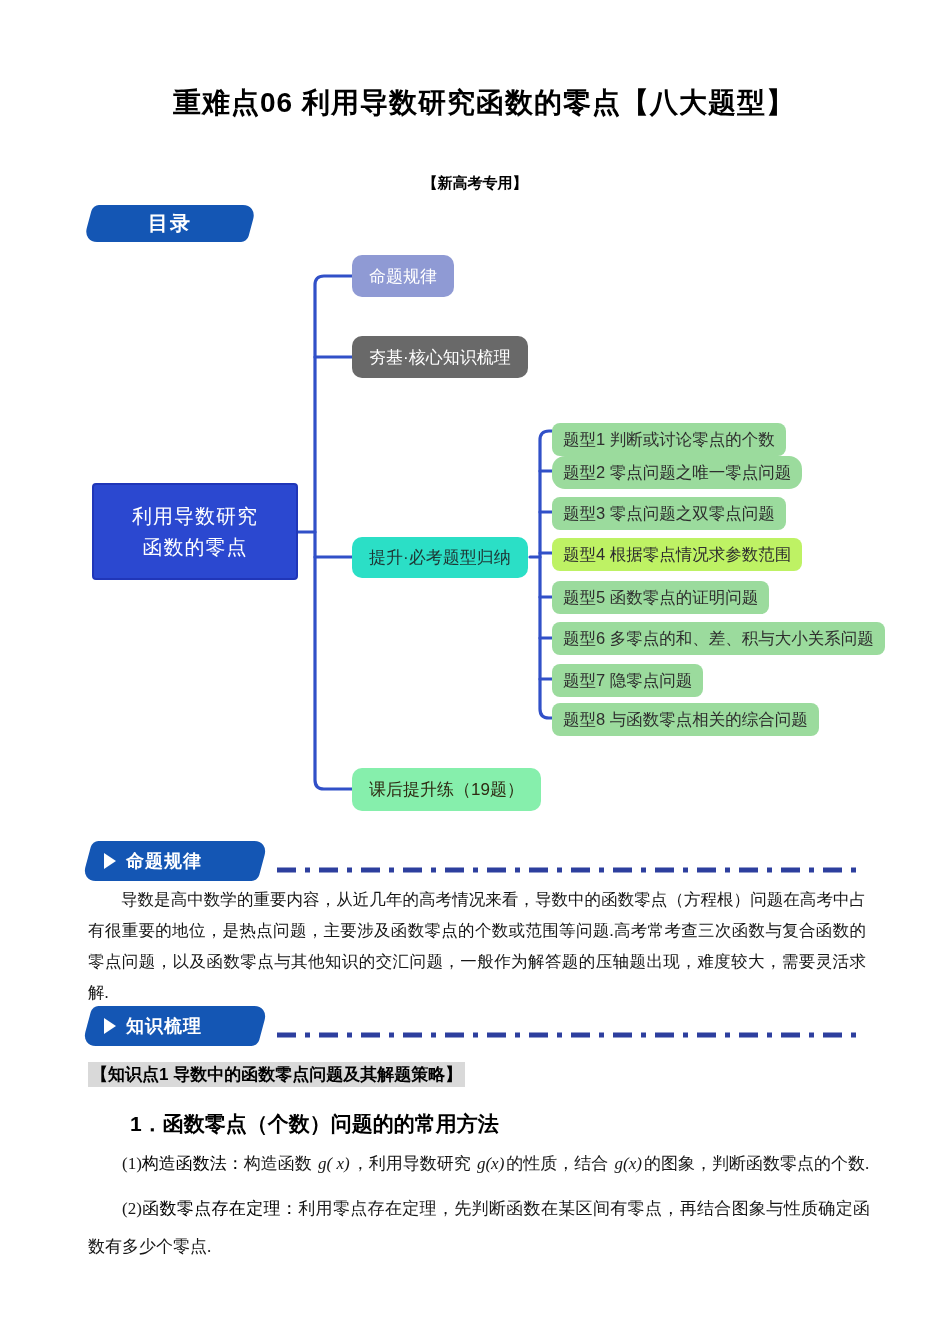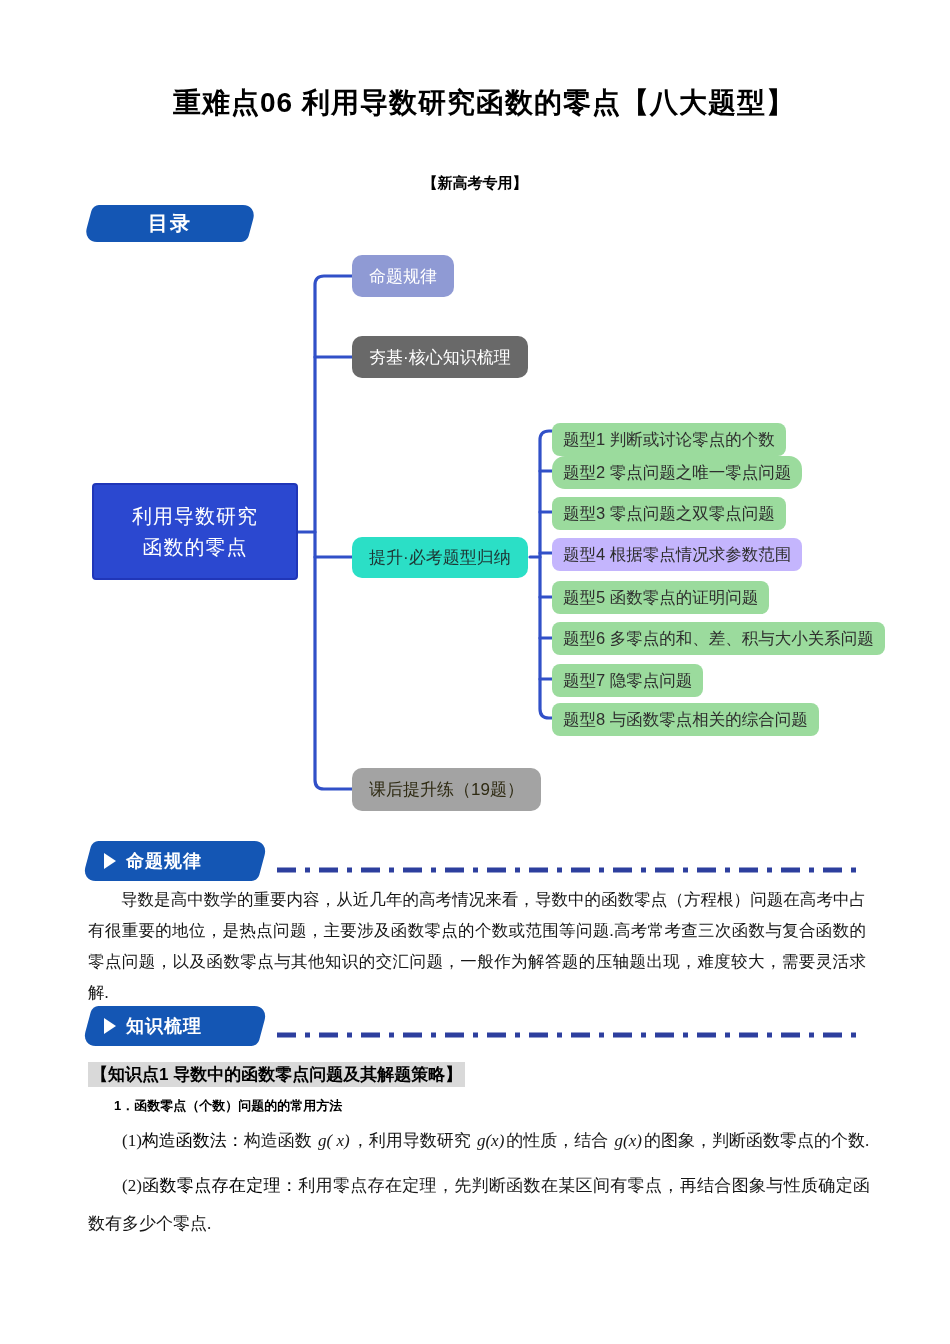--- a/index.html
+++ b/index.html
@@ -76,23 +76,23 @@
     position:absolute;left:88px;top:884px;width:778px;margin:0;
     font-size:16.5px;line-height:31px;text-align:justify;text-indent:2em;color:#161616;
   }
   .kp-block{position:absolute;left:88px;top:1062px;width:782px;}
   .kp-title{
     display:inline-block;background:#d9d9d9;padding:1px 3px;
     font-family:"Liberation Sans","DejaVu Sans",sans-serif;
     font-size:17px;font-weight:700;color:#000;
   }
   .kp-heading{
-    margin-top:10px;text-indent:2em;
+    margin-top:23px;text-indent:2em;
     font-family:"Liberation Sans","DejaVu Sans",sans-serif;
-    font-size:13px;font-weight:700;color:#000;
+    font-size:21px;font-weight:700;color:#000;
   }
   .kp-item{
     margin:0;margin-top:7px;font-size:17px;line-height:38px;
     text-align:justify;text-indent:2em;color:#161616;
   }
   .kp-item .lead{font-family:"Liberation Sans","DejaVu Sans",sans-serif;font-weight:400;color:#000;}
   .math{font-family:"Liberation Serif","DejaVu Serif",serif;font-style:italic;padding:0 2px;}
 </style>
 </head>
 <body>
@@ -123,26 +123,26 @@
   </svg>
 
   <div class="node root" style="background-color: rgb(43, 72, 208);">
     <div>利用导数研究</div>
     <div>函数的零点</div>
   </div>
 
   <div class="node branch b0" style="background-color: rgb(143, 154, 212);">命题规律</div>
   <div class="node branch b2" style="background-color: rgb(43, 223, 198);">提升·必考题型归纳</div>
   <div class="node branch b1" style="background-color: rgb(105, 105, 105);">夯基·核心知识梳理</div>
-  <div class="node branch b3" style="background-color: #a3a3a3;">课后提升练（19题）</div>
+  <div class="node branch b3" style="background-color: #86efac;">课后提升练（19题）</div>
 
   <div class="node sub s0" style="background-color: rgb(155, 219, 157); margin-top: 8px;">题型1 判断或讨论零点的个数</div>
   <div class="node sub s1" style="background-color: rgb(155, 219, 157); border-radius: 13px;">题型2 零点问题之唯一零点问题</div>
   <div class="node sub s2" style="background-color: rgb(155, 219, 157);">题型3 零点问题之双零点问题</div>
-  <div class="node sub s3" style="background-color: #c4b5fd; text-align: center;">题型4 根据零点情况求参数范围</div>
+  <div class="node sub s3" style="background-color: #bef264; text-align: center;">题型4 根据零点情况求参数范围</div>
   <div class="node sub s4" style="background-color: rgb(155, 219, 157);">题型5 函数零点的证明问题</div>
   <div class="node sub s5" style="background-color: rgb(155, 219, 157);">题型6 多零点的和、差、积与大小关系问题</div>
   <div class="node sub s6" style="background-color: rgb(155, 219, 157);">题型7 隐零点问题</div>
   <div class="node sub s7" style="background-color: rgb(155, 219, 157);">题型8 与函数零点相关的综合问题</div>
 
   <div class="sec-banner sec1">
     <span class="ribbon-bg" style="background-color: rgb(20, 86, 180);"></span>
     <span class="sec-content">
       <span class="play-tri"></span>
       <span class="sec-label">命题规律</span>

